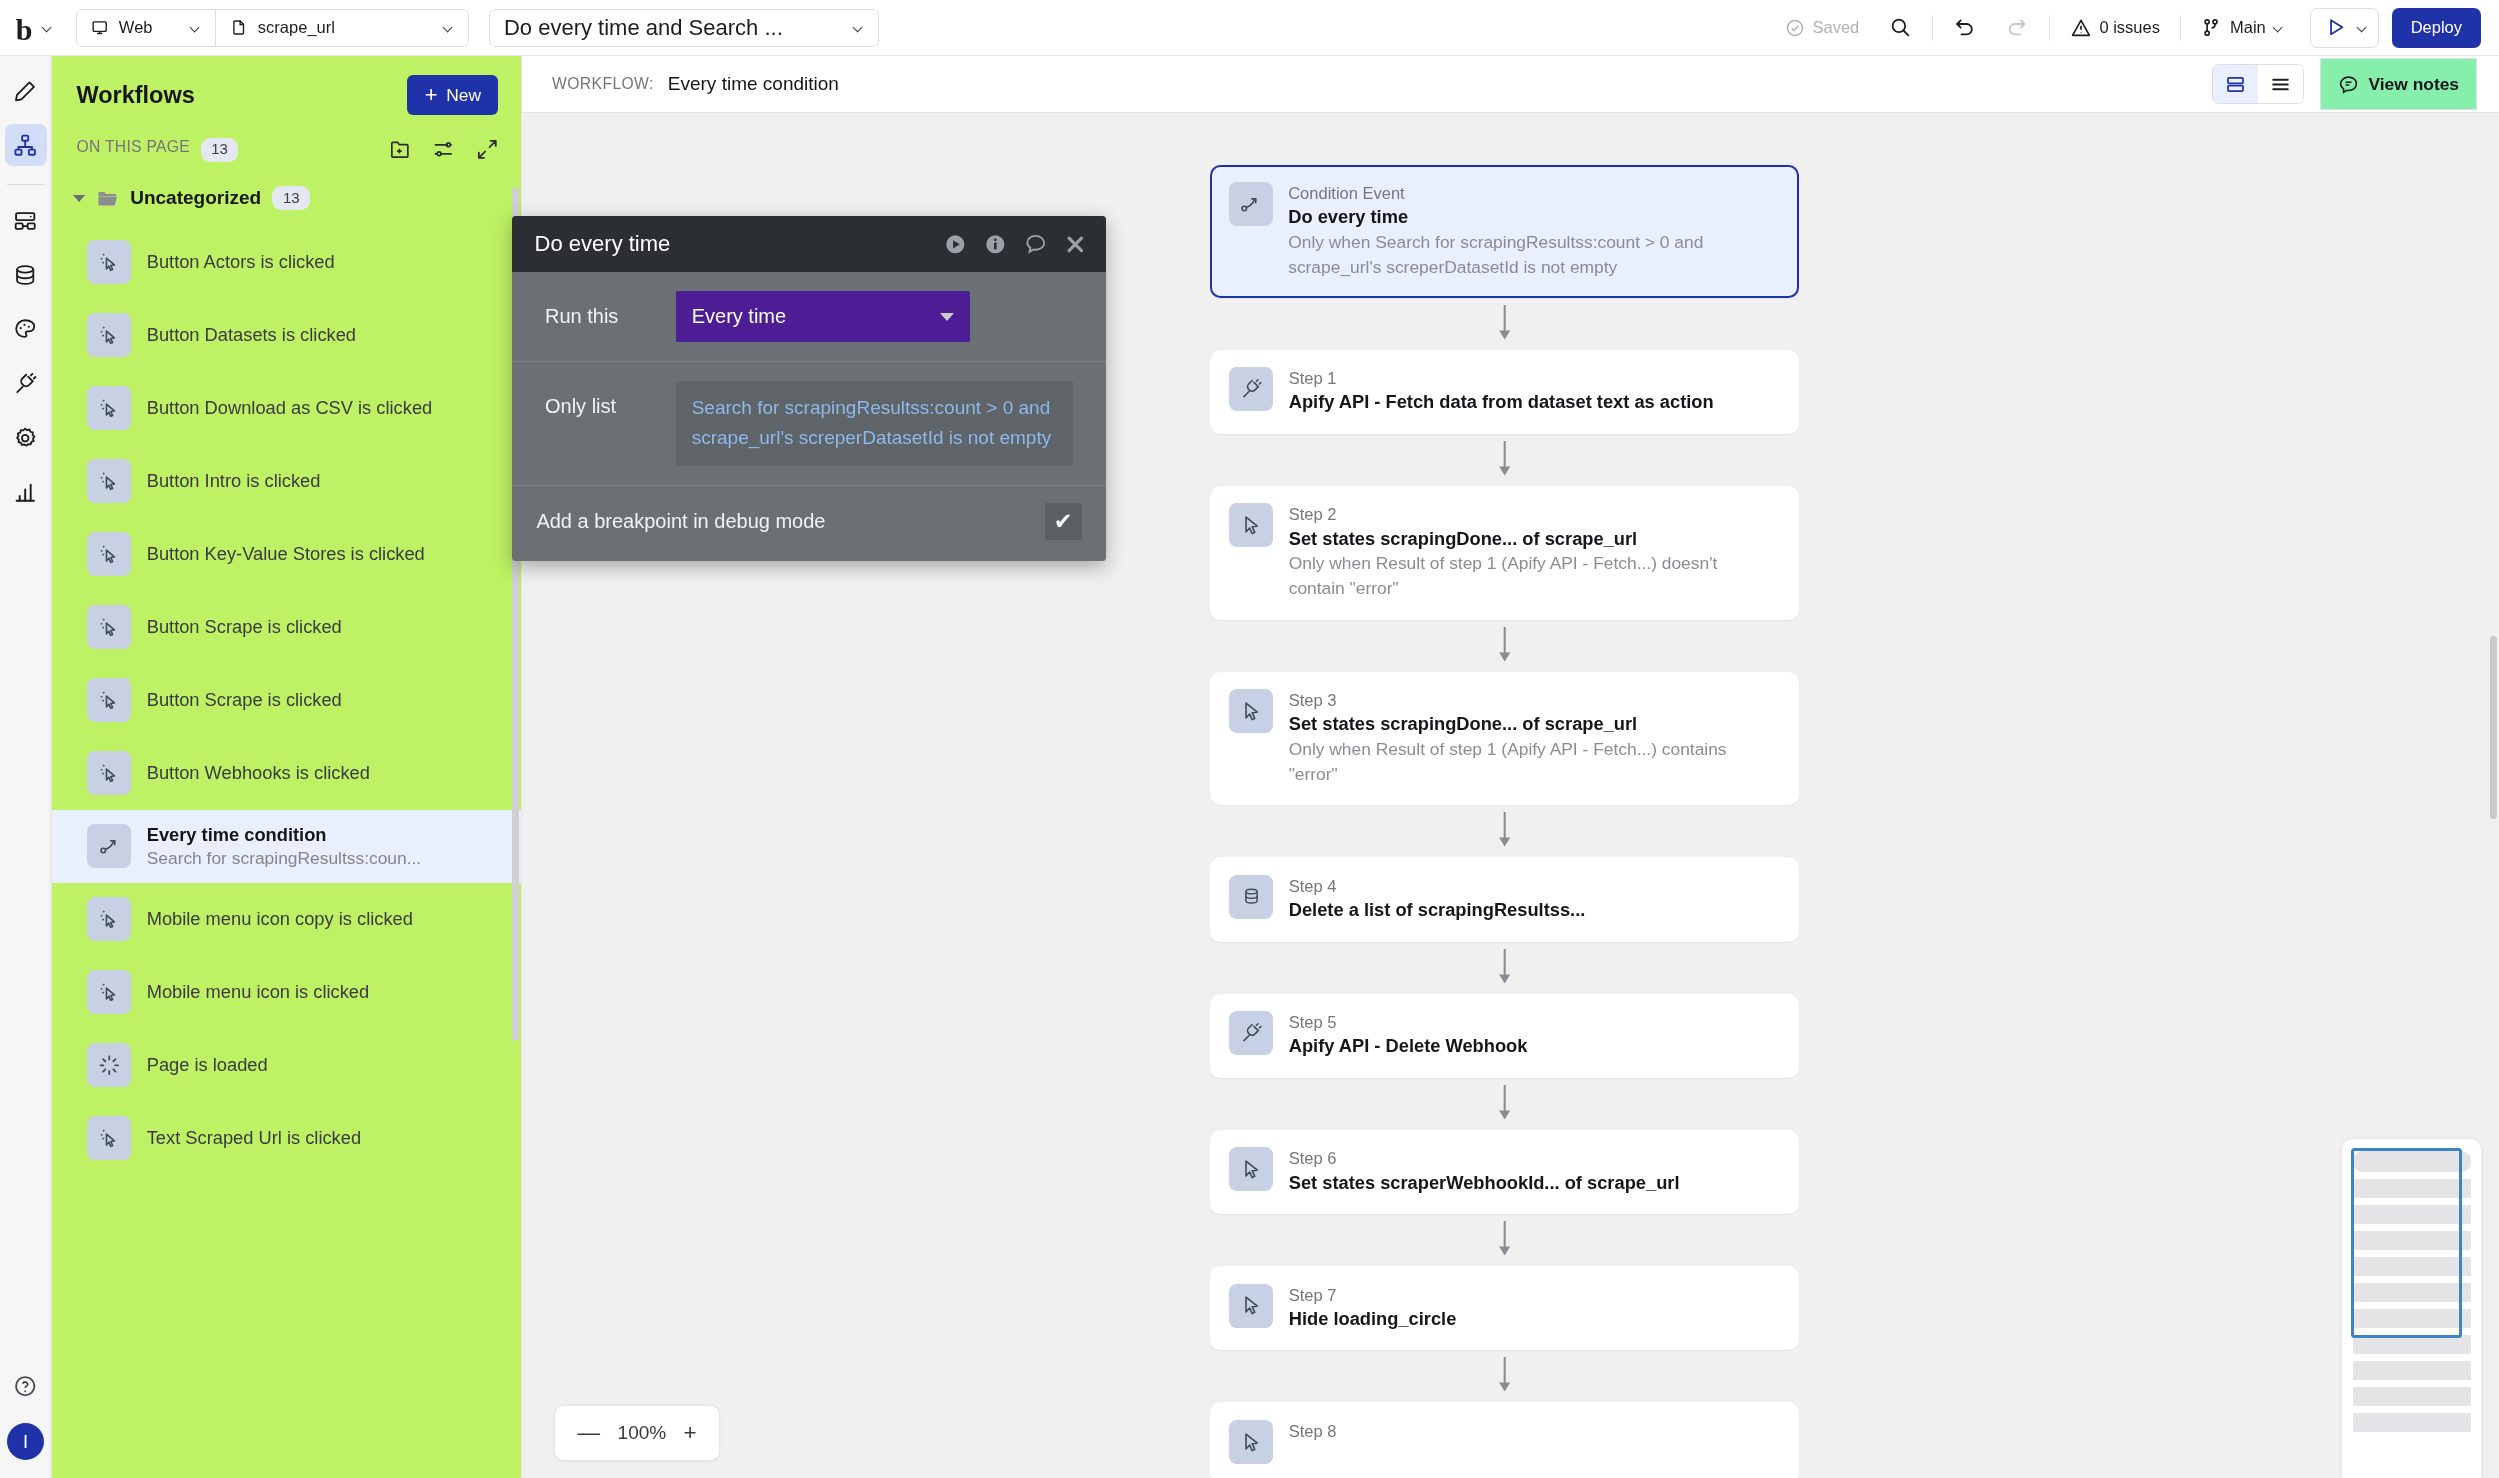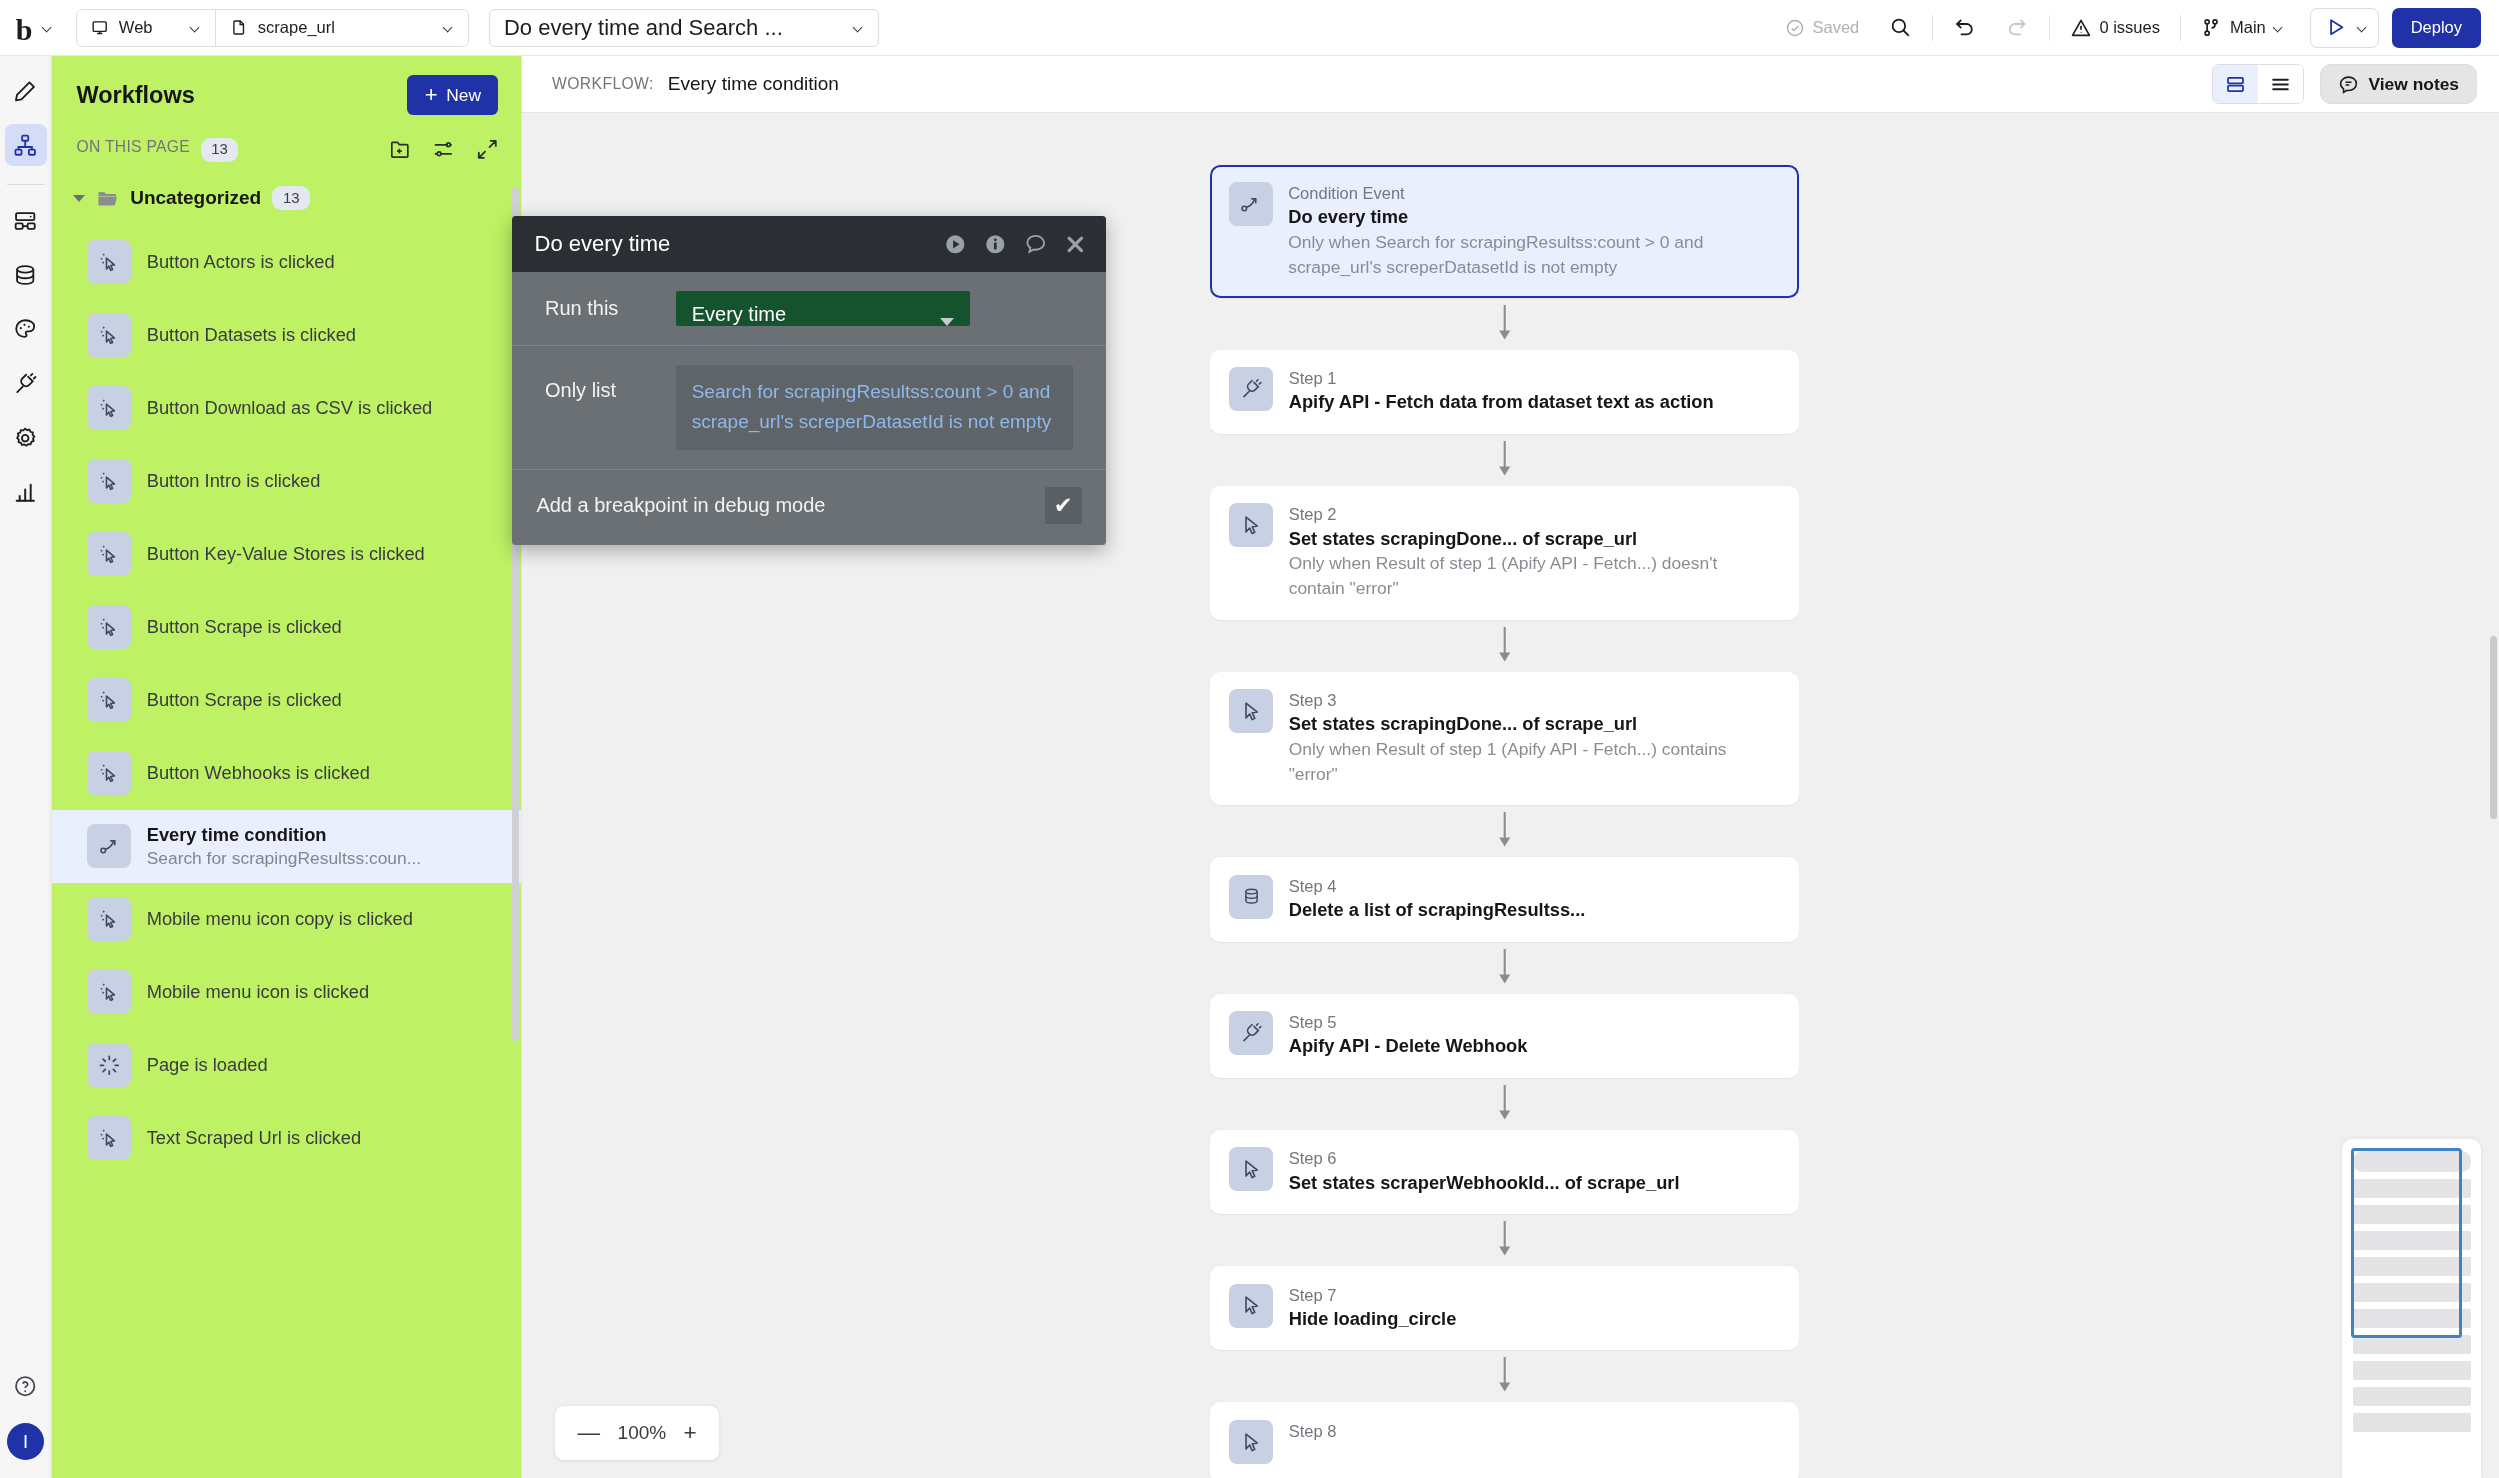--- a/index.html
+++ b/index.html
@@ -175,22 +175,22 @@
   .wf-kicker { font-size: 15.7px; color: #74747c; letter-spacing: 0.4px; margin-right: 14px; }
   .wf-headname { font-size: 19px; color: #16161a; }
   .wf-header-right { margin-left: auto; display: flex; align-items: center; gap: 15.7px; }
   .view-toggle {
     display: flex; align-items: stretch; height: 40px;
     border: 0.9px solid #dddde1; border-radius: 7px; overflow: hidden;
   }
   .vt-btn { width: 45px; display: flex; align-items: center; justify-content: center; cursor: pointer; background: #fff; }
   .vt-btn.active { background: #e9effc; }
   .notes-btn {
-    height: 40px; padding: 0 17.4px; border: 0.9px solid #dddde1; border-radius: 11px;
-    display: flex; align-items: center; gap: 9.6px; background: #e5e5e5;
+    height: 52px; padding: 0 17.4px; border: 0.9px solid #dddde1; border-radius: 1px;
+    display: flex; align-items: center; gap: 9.6px; background: #86efac;
     font-size: 17.4px; color: #16161a; cursor: pointer; font-weight: 700;
   }
 
   .canvas {
     flex: 1 1 auto; position: relative; background: #f0f0f1; overflow: hidden;
   }
 
   
   .flow {
     position: absolute; left: 688px; top: 52px; width: 589px;
@@ -265,22 +265,22 @@
   .mi { cursor: pointer; display: flex; align-items: center; }
   .modal-body { background: #6b7075; padding: 0; }
   .m-row {
     display: flex; align-items: center;
     padding: 19px 33px; gap: 0;
     border-bottom: 0.9px solid #7d8287;
   }
   .m-row:last-child { border-bottom: none; }
   .m-label { font-size: 20px; color: #f2f3f4; width: 131px; flex: none; }
   .m-select {
-    background: #14532d; height: 35px; width: 294px;
-    display: flex; align-items: flex-end; padding: 0 15.7px;
+    background: #4c1d95; height: 51px; width: 294px;
+    display: flex; align-items: center; padding: 0 15.7px;
     font-size: 20px; color: #ffffff; cursor: pointer; border-radius: 1.7px;
   }
   .m-select .tri {
     margin-left: auto; width: 0; height: 0;
     border-left: 7.8px solid transparent; border-right: 7.8px solid transparent;
     border-top: 8.7px solid #c8cbcd;
   }
   .m-row.cond { align-items: flex-start; }
   .m-row.cond .m-label { padding-top: 14px; }
   .m-expr {

